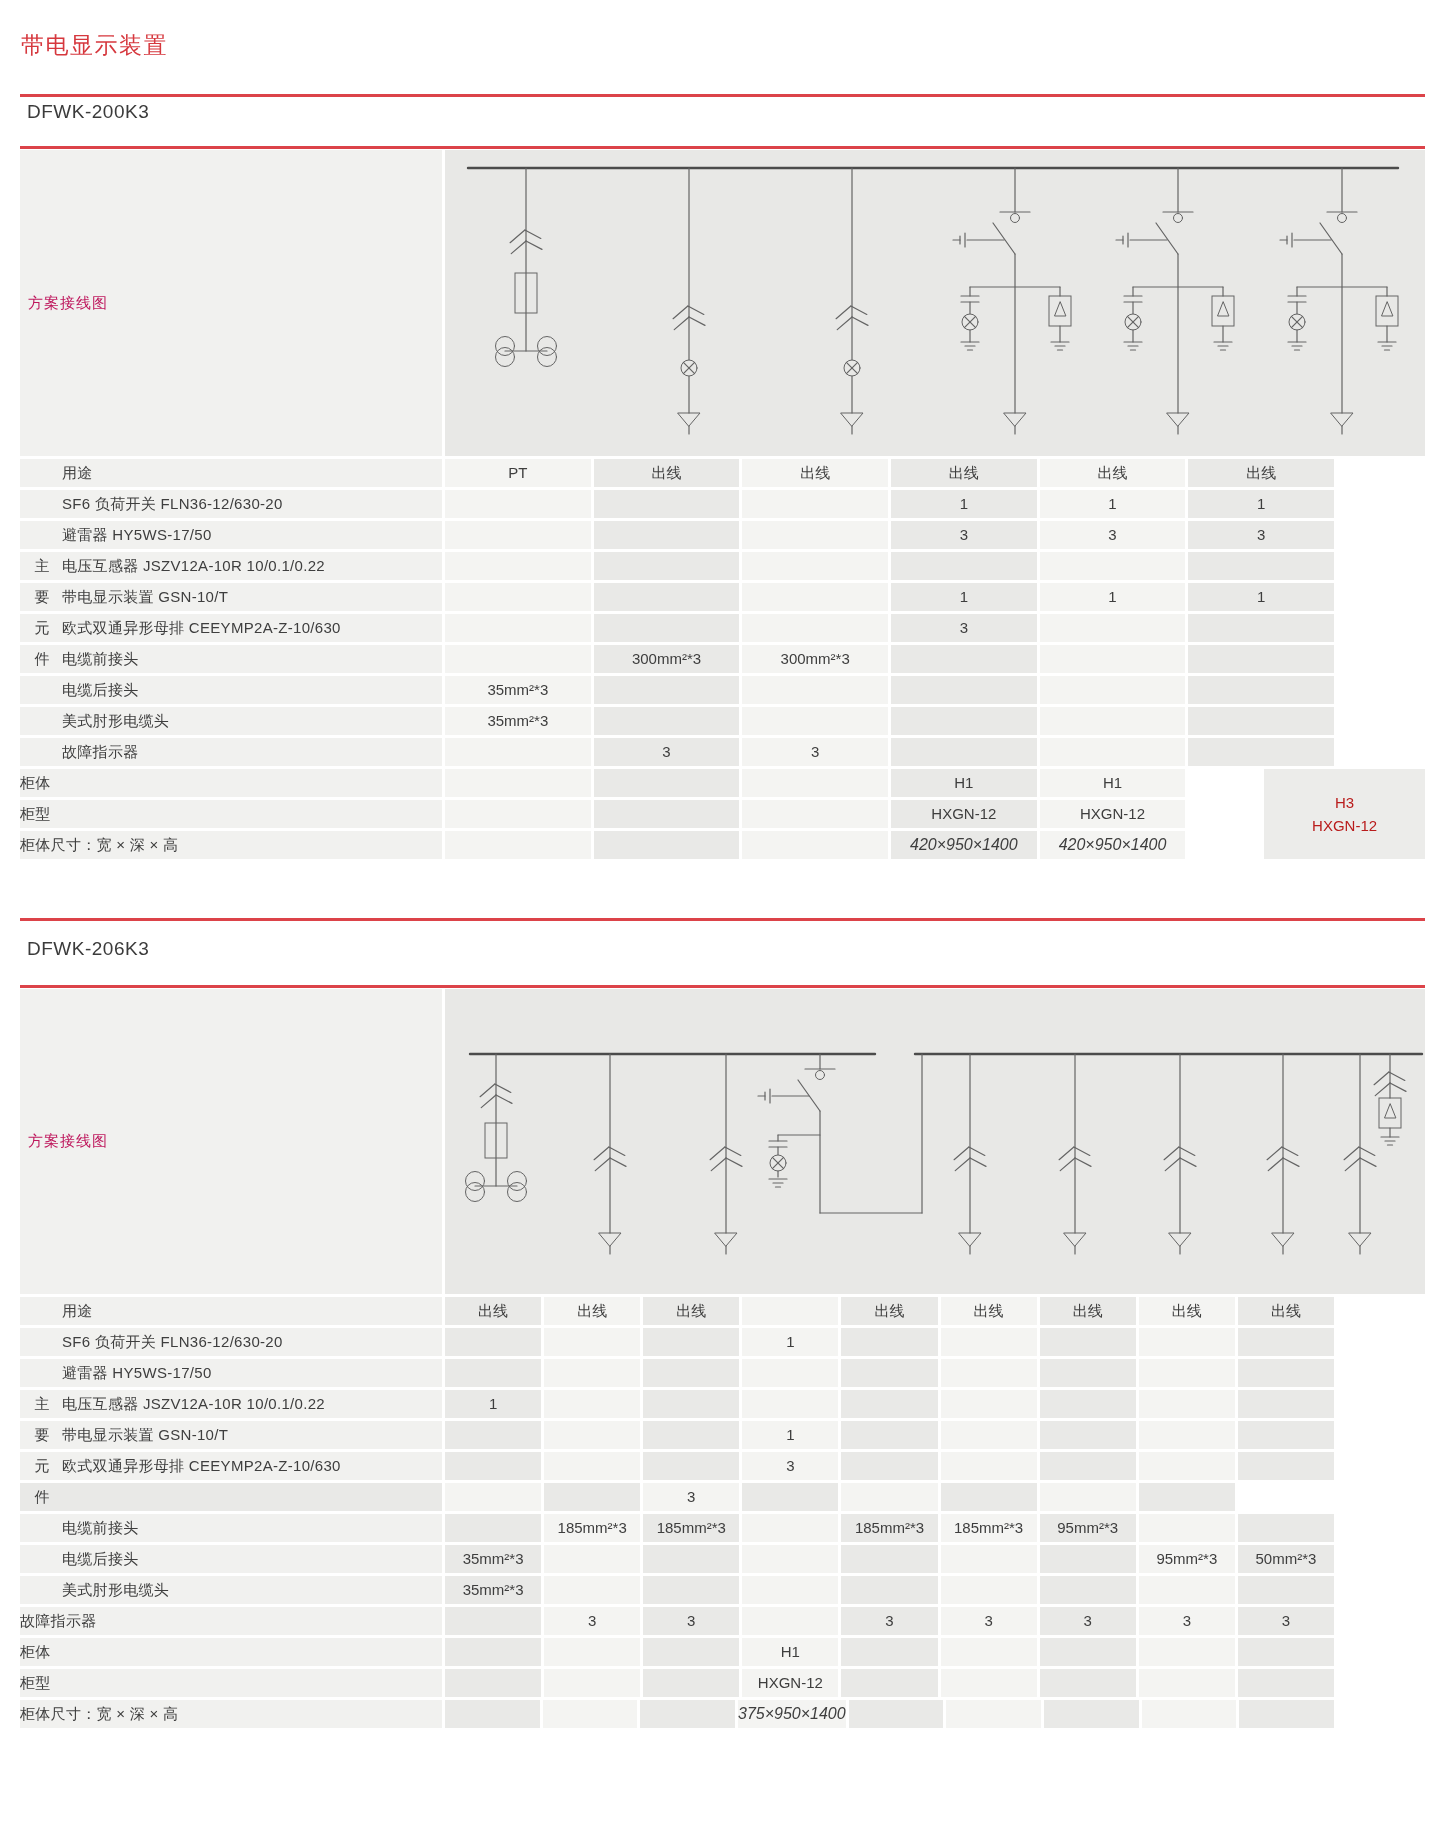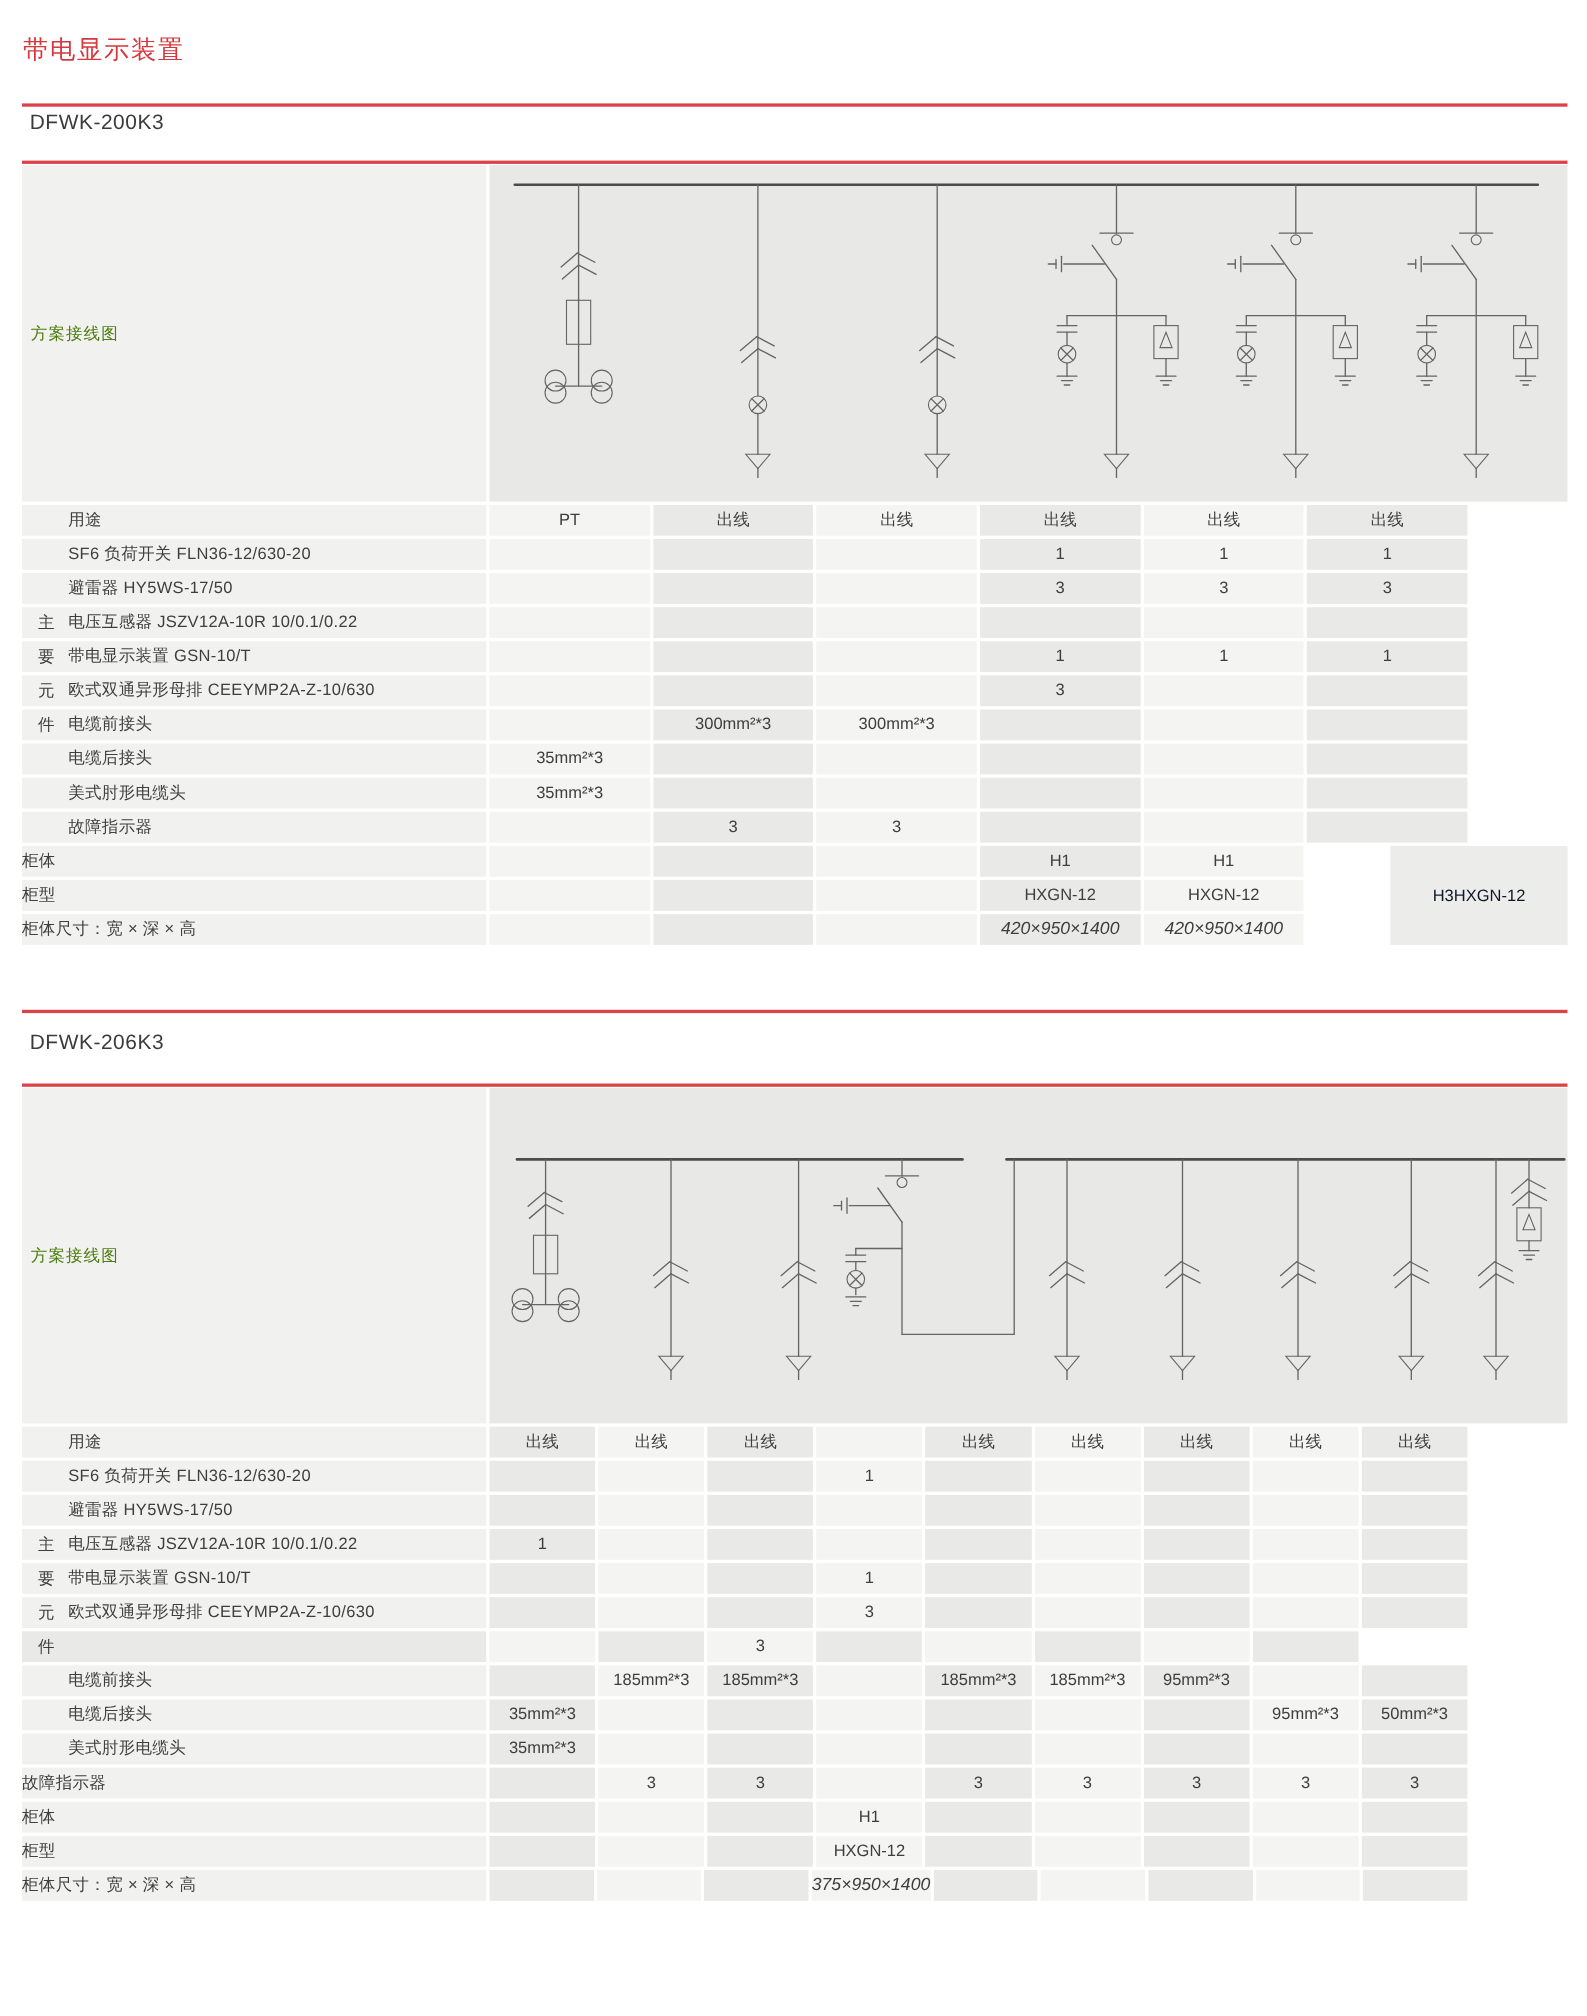--- a/index.html
+++ b/index.html
@@ -6,34 +6,34 @@
   body{width:1443px;height:1833px;position:relative;font-family:"Liberation Sans","DejaVu Sans",sans-serif;overflow:hidden;}
   .page{position:absolute;inset:0;background:#ffffff;}
   .page-title{position:absolute;left:21px;top:30px;font-size:23px;letter-spacing:1.5px;color:#d6383e;}
   .rule{position:absolute;left:20px;width:1405px;height:3px;background:#dc4349;}
   #rule-0{top:94px;} #rule-1{top:146px;} #rule-2{top:918px;} #rule-3{top:985px;}
   .model-label{position:absolute;left:27px;font-size:19px;letter-spacing:.5px;color:#3b3b3b;}
   #model-0{top:101px;text-align:center;} #model-1{top:938px;}
   .band{position:absolute;left:20px;width:1405px;display:flex;gap:3px;}
   #band-0{top:150px;height:306px;}
   #band-1{top:989px;height:305px;}
-  .band-label{width:422px;flex:0 0 422px;background:#f1f1ef;display:flex;align-items:center;box-sizing:border-box;padding-left:8px;font-size:15px;letter-spacing:1px;color:#4d7c0f;}
+  .band-label{width:422px;flex:0 0 422px;background:#f1f1ef;display:flex;align-items:center;box-sizing:border-box;padding-left:8px;font-size:15px;letter-spacing:1px;color:#be185d;}
   .band-diagram{flex:1;background:#e8e8e6;position:relative;}
   .band-diagram svg{position:absolute;left:0;top:0;}
   .tbl{position:absolute;left:20px;width:1314px;}
   .trow{display:grid;column-gap:3px;margin-bottom:3px;height:28px;}
   .cell{display:flex;align-items:center;justify-content:center;font-size:15px;color:#3e3e3e;line-height:28px;white-space:nowrap;}
   .cell.dark{background:#e9e9e7;}
   .cell.light{background:#f4f4f2;}
   .cell.ghost{background:transparent;}
   .cell.lbl{background:#f1f1ef;justify-content:flex-start;padding-left:0;letter-spacing:.3px;}
   .cell.lbl.ind{padding-left:42px;}
   .cell.sm{font-size:16px;font-style:italic;}
   .gchar{position:absolute;left:10px;width:24px;height:28px;display:flex;align-items:center;justify-content:center;font-size:15px;color:#3d3d3d;}
-  .merged{position:absolute;display:flex;flex-direction:row;align-items:center;justify-content:center;background:#ececea;font-size:15px;color:#0f172a;line-height:23px;}
+  .merged{position:absolute;display:flex;flex-direction:column;align-items:center;justify-content:center;background:#ececea;font-size:15px;color:#b91c1c;line-height:23px;}
 </style>
 </head>
 <body>
 
 <div class="page">
   <div class="page-title">带电显示装置</div>
 
   <div class="rule" id="rule-0"></div>
   <div class="model-label" id="model-0">DFWK-200K3</div>
   <div class="rule" id="rule-1"></div>

